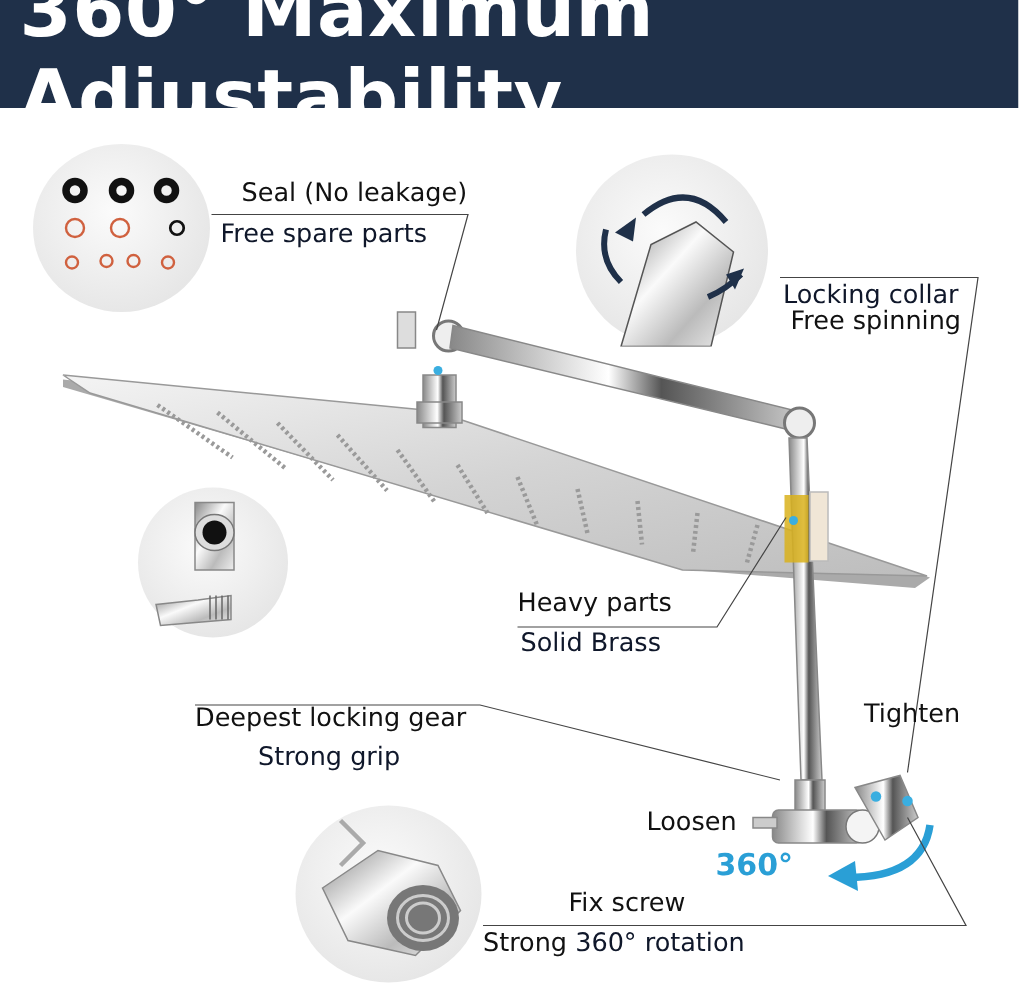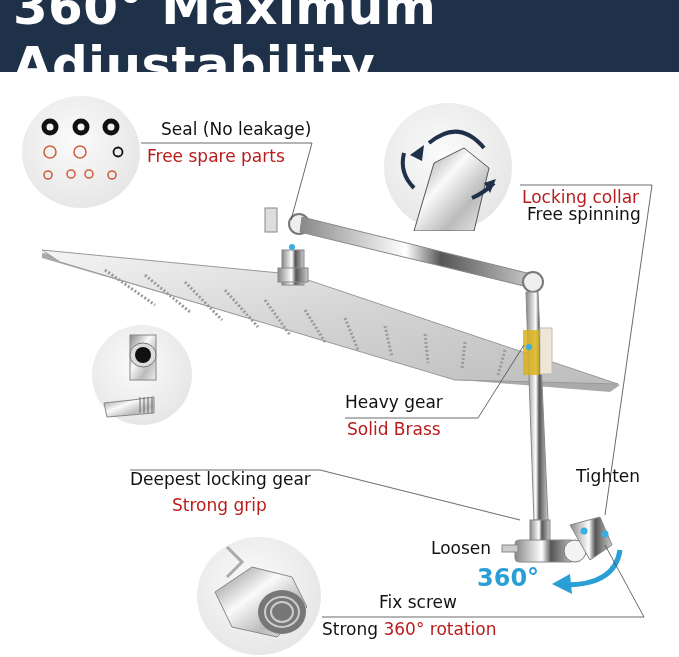--- a/index.html
+++ b/index.html
@@ -1,20 +1,20 @@
 <!DOCTYPE html>
 <html><head>
 <meta charset="utf-8">
 <style>
   html,body{margin:0;padding:0;background:#fff;}
   body{width:679px;height:657px;position:relative;overflow:hidden;font-family:"DejaVu Sans","Liberation Sans",sans-serif;}
   .banner{position:absolute;left:0;top:0;width:679px;height:72px;background:#1f3049;display:flex;align-items:center;justify-content:center;}
   .banner h1{margin:13px;color:#fff;font-family:"DejaVu Sans",sans-serif;font-weight:bold;font-size:50px;letter-spacing:0.3px;}
   .lbl{position:absolute;font-size:17px;color:#111;white-space:nowrap;line-height:1;}
-  .blue{color:#b91c1c;}
+  .blue{color:#0f172a;}
   .circle{position:absolute;border-radius:50%;background:radial-gradient(circle at 45% 40%,#fbfbfb,#e6e6e6 75%,#dcdcdc);}
   svg.overlay{position:absolute;left:0;top:0;}
 </style>
 </head>
 <body>
 
 <div class="banner">
   <h1>360° Maximum Adjustability</h1>
 </div>
 
@@ -148,26 +148,26 @@
     <polyline points="322,617 644,617 605,545"></polyline>
   </g>
 </svg>
 
 <span class="lbl" style="left:123px;top:121px;margin-left:38px;">Seal (No leakage)</span>
 <span class="lbl blue" style="left:147px;top:148px;">Free spare parts</span>
 
 <span class="lbl" style="left:527px;top:162px;margin-top:44px;">Free spinning</span>
 <span class="lbl blue" style="left:522px;top:189px;">Locking collar</span>
 
-<span class="lbl" style="left:345px;top:394px;">Heavy gear</span>
+<span class="lbl" style="left:345px;top:394px;">Heavy parts</span>
 <span class="lbl blue" style="left:347px;top:421px;">Solid Brass</span>
 
 <span class="lbl" style="left:130px;top:447px;margin-top:24px;">Deepest locking gear</span>
 <span class="lbl blue" style="left:172px;top:497px;">Strong grip</span>
 
 <span class="lbl" style="left:576px;top:468px;">Tighten</span>
 <span class="lbl" style="left:431px;top:540px;">Loosen</span>
-<span class="lbl" style="left:477px;top:566px;font-weight:bold;font-size:24px;color:#2a9fd6;">360°</span>
+<span class="lbl" style="left:477px;top:566px;font-weight:bold;font-size:20px;color:#2a9fd6;">360°</span>
 
 <span class="lbl" style="left:379px;top:594px;">Fix screw</span>
 <span class="lbl" style="left:322px;top:621px;">
   <span>Strong </span><span class="blue">360° rotation</span>
 </span>
 
 </body></html>

